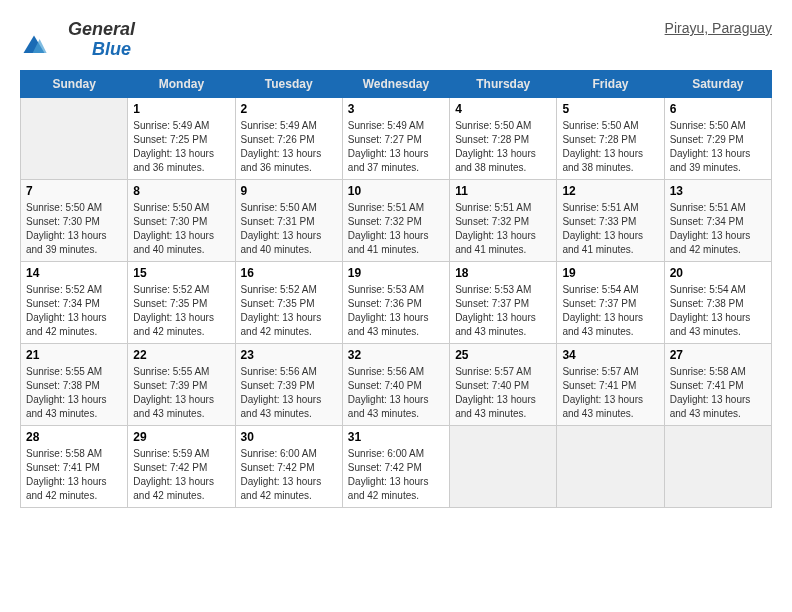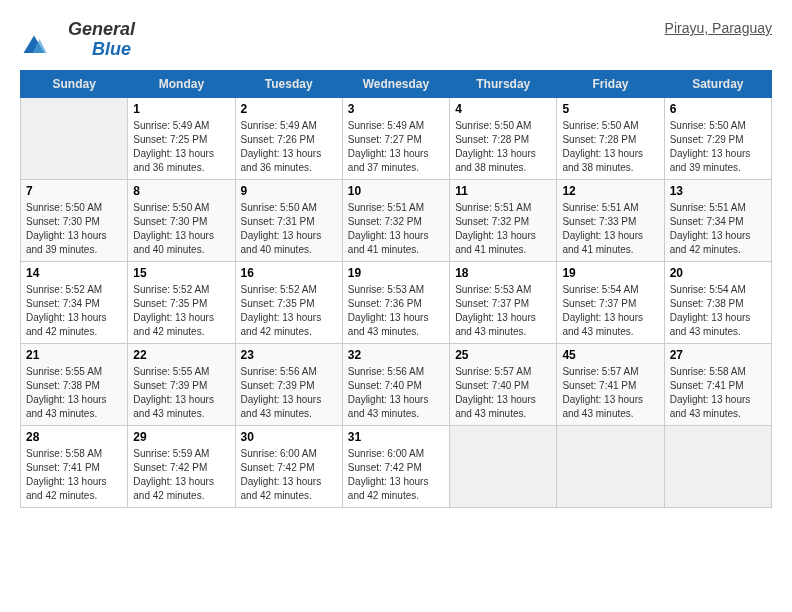--- a/index.html
+++ b/index.html
@@ -219,21 +219,21 @@
         </td>
         <td>
           <span class="day-number">32</span>
           <div class="day-info">Sunrise: 5:56 AM<br>Sunset: 7:40 PM<br>Daylight: 13 hours and 43 minutes.</div>
         </td>
         <td>
           <span class="day-number">25</span>
           <div class="day-info">Sunrise: 5:57 AM<br>Sunset: 7:40 PM<br>Daylight: 13 hours and 43 minutes.</div>
         </td>
         <td>
-          <span class="day-number">45</span>
+          <span class="day-number">34</span>
           <div class="day-info">Sunrise: 5:57 AM<br>Sunset: 7:41 PM<br>Daylight: 13 hours and 43 minutes.</div>
         </td>
         <td>
           <span class="day-number">27</span>
           <div class="day-info">Sunrise: 5:58 AM<br>Sunset: 7:41 PM<br>Daylight: 13 hours and 43 minutes.</div>
         </td>
       </tr>
       <tr>
         <td>
           <span class="day-number">28</span>

